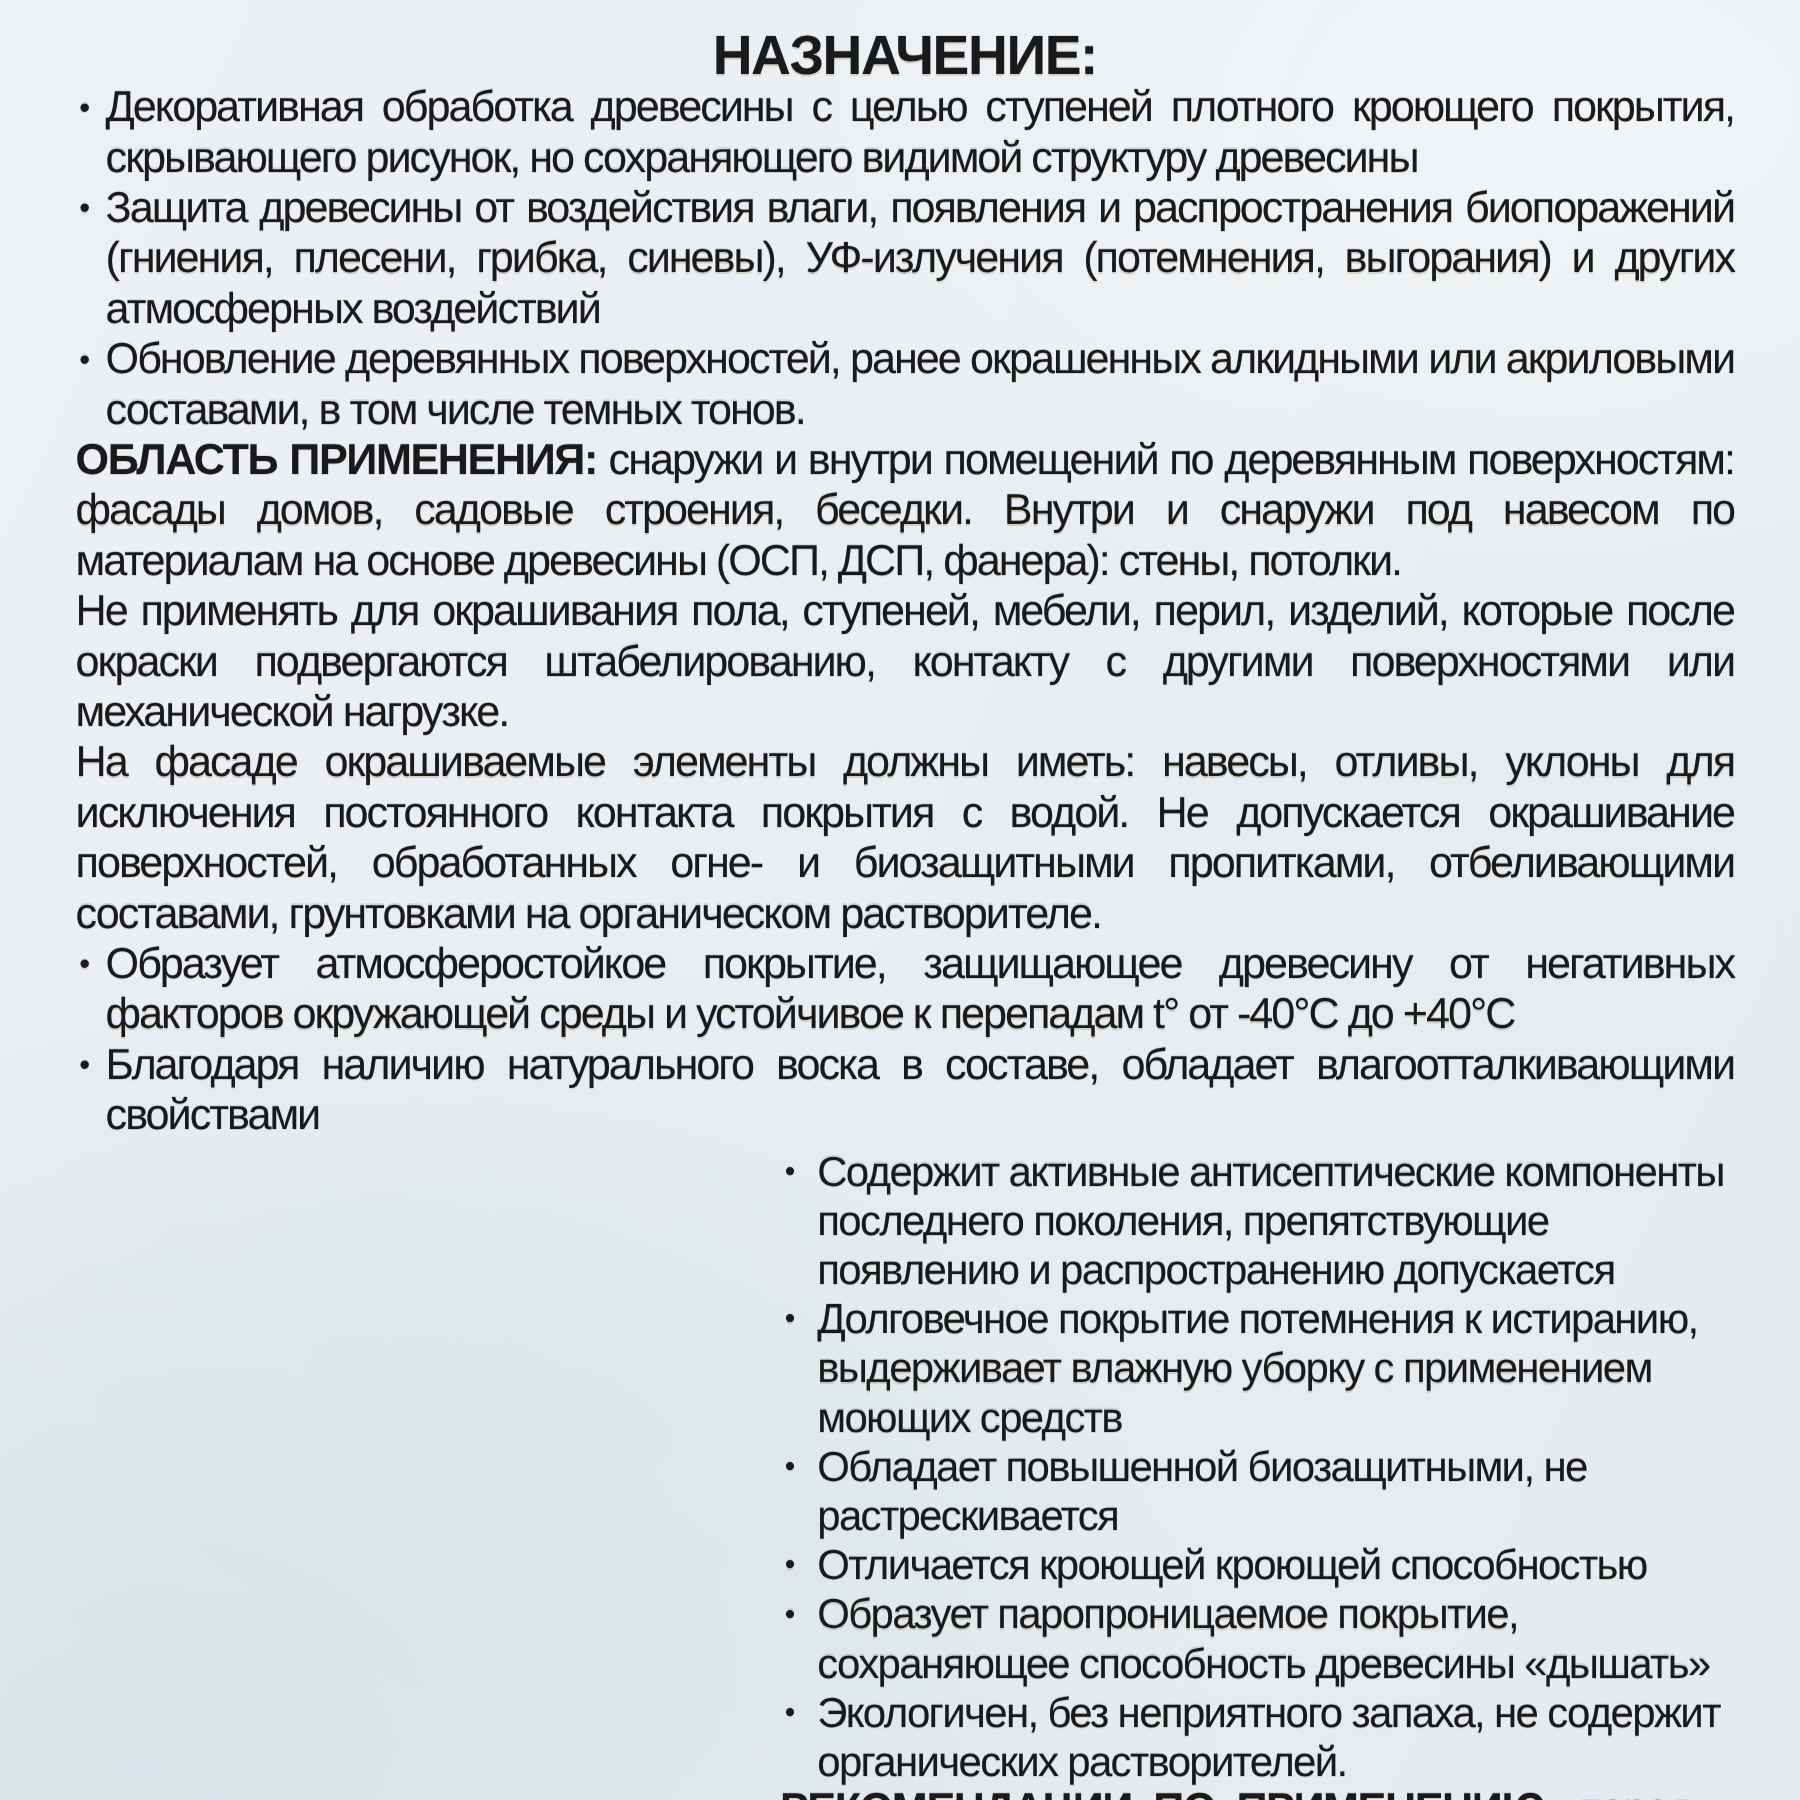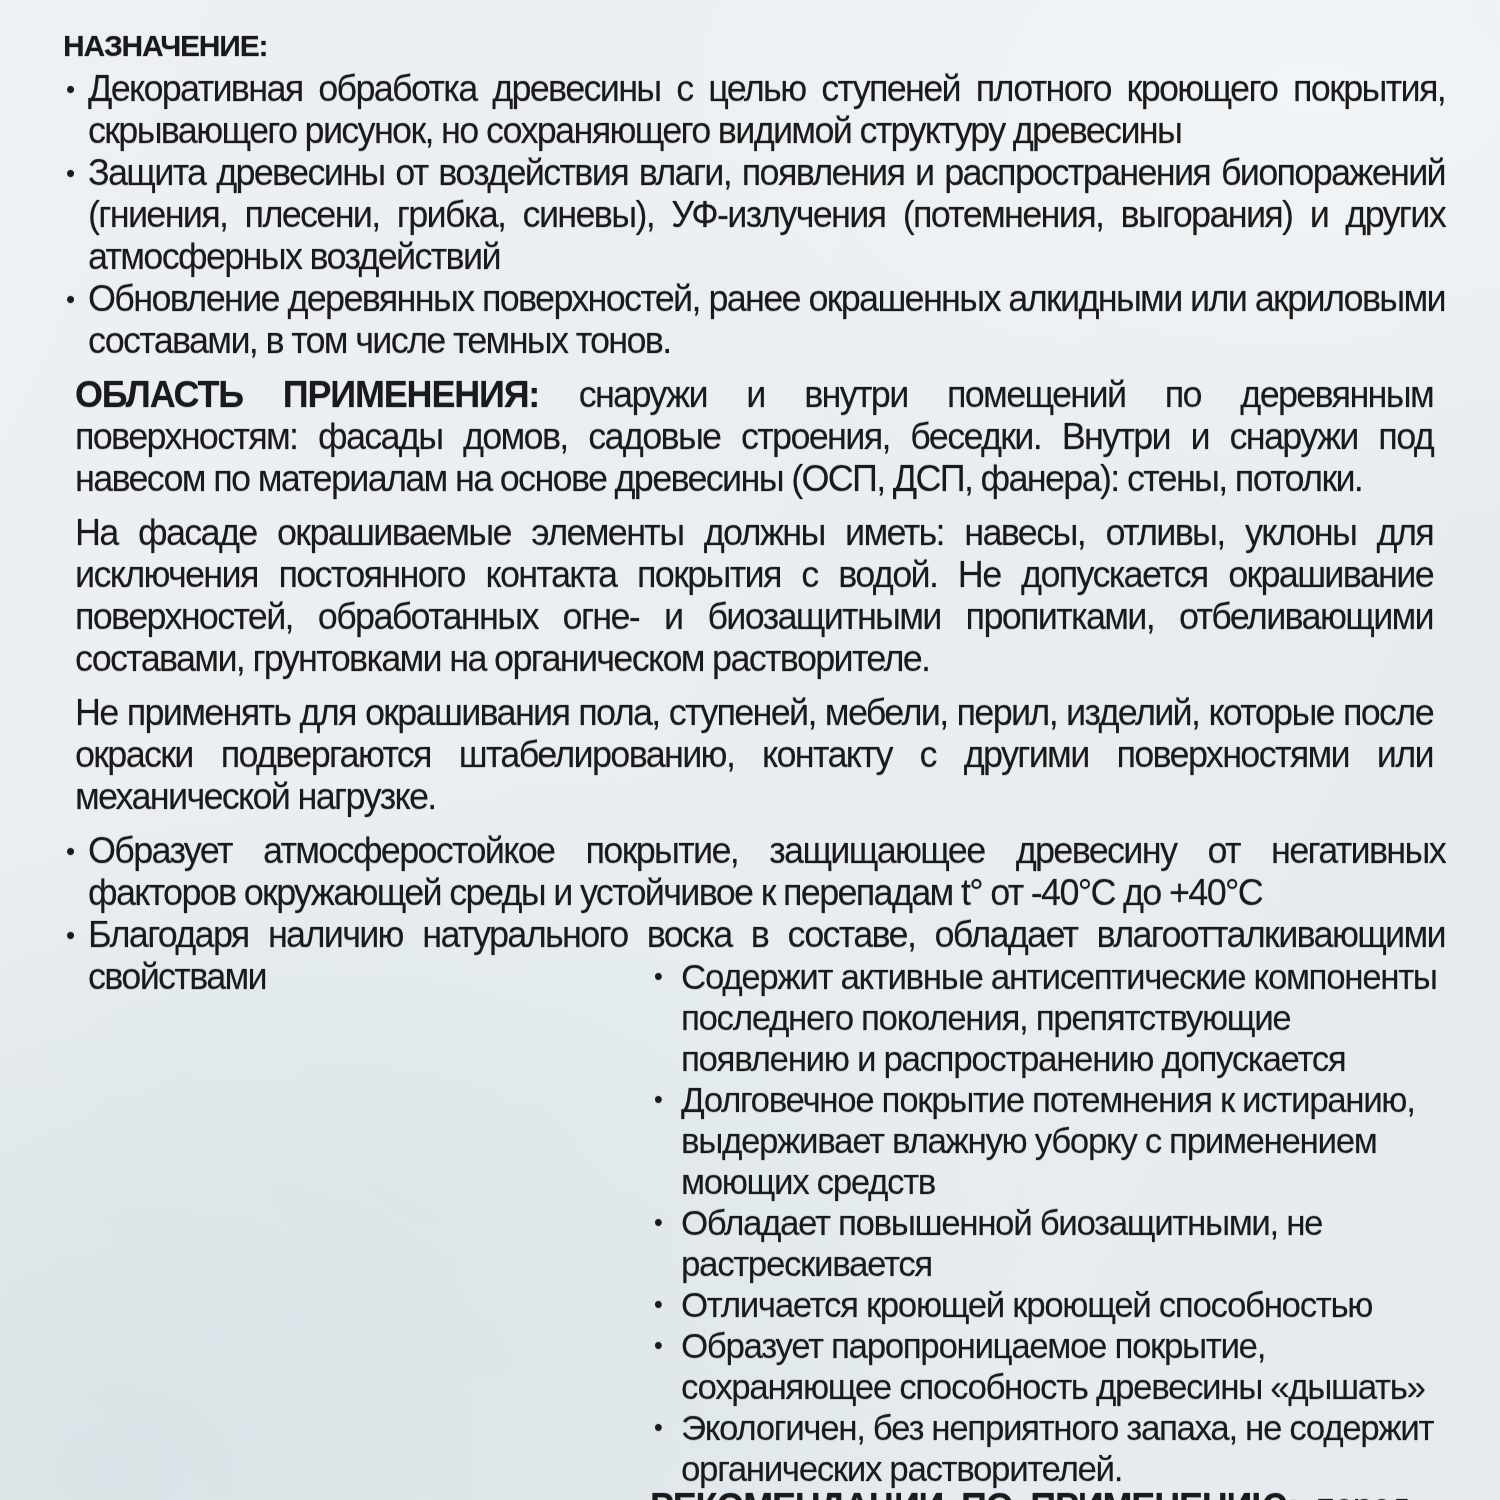--- a/index.html
+++ b/index.html
@@ -24,27 +24,27 @@
     left: 63px;
     top: 24px;
     width: 1382px;
     font-size: 36px;
     line-height: 42px;
     letter-spacing: -1.7px;
     text-align: justify;
   }
   .main-block h2 {
     margin: 0;
-    font-size: 30px;
+    font-size: 46px;
     line-height: 44px;
     font-weight: 700;
     letter-spacing: -1.2px;
-    text-align: left;
+    text-align: center;
   }
-  .main-block p { margin: 12px; }
+  .main-block p { margin: 0; }
   ul.plain {
     list-style: none;
     margin: 0;
     padding: 0;
   }
   ul.plain > li {
     position: relative;
     padding-left: 25px;
   }
   ul.plain > li .dot {
@@ -104,22 +104,22 @@
         </li>
         <li>
           <span class="dot">•</span>
           <span>Обновление деревянных поверхностей, ранее окрашенных алкидными или акриловыми составами, в том числе темных тонов.</span>
         </li>
       </ul>
     </section>
 
     <section>
       <p><span class="inline-heading">ОБЛАСТЬ ПРИМЕНЕНИЯ:</span> <span>снаружи и внутри помещений по деревянным поверхностям: фасады домов, садовые строения, беседки. Внутри и снаружи под навесом по материалам на основе древесины (ОСП, ДСП, фанера): стены, потолки.</span></p>
+      <p>Не применять для окрашивания пола, ступеней, мебели, перил, изделий, которые после окраски подвергаются штабелированию, контакту с другими поверхностями или механической нагрузке.</p>
       <p>На фасаде окрашиваемые элементы должны иметь: навесы, отливы, уклоны для исключения постоянного контакта покрытия с водой. Не допускается окрашивание поверхностей, обработанных огне- и биозащитными пропитками, отбеливающими составами, грунтовками на органическом растворителе.</p>
-      <p>Не применять для окрашивания пола, ступеней, мебели, перил, изделий, которые после окраски подвергаются штабелированию, контакту с другими поверхностями или механической нагрузке.</p>
     </section>
 
     <section>
       <ul class="plain">
         <li>
           <span class="dot">•</span>
           <span>Образует атмосферостойкое покрытие, защищающее древесину от негативных факторов окружающей среды и устойчивое к перепадам t° от -40°С до +40°С</span>
         </li>
         <li>
           <span class="dot">•</span>

